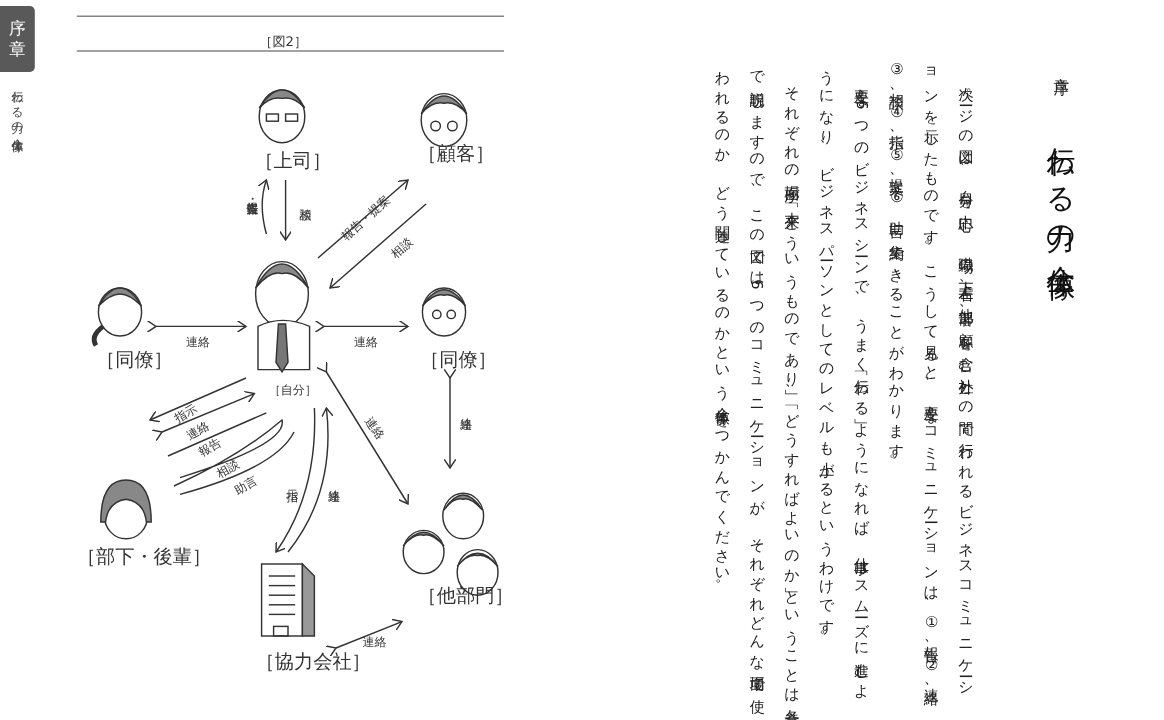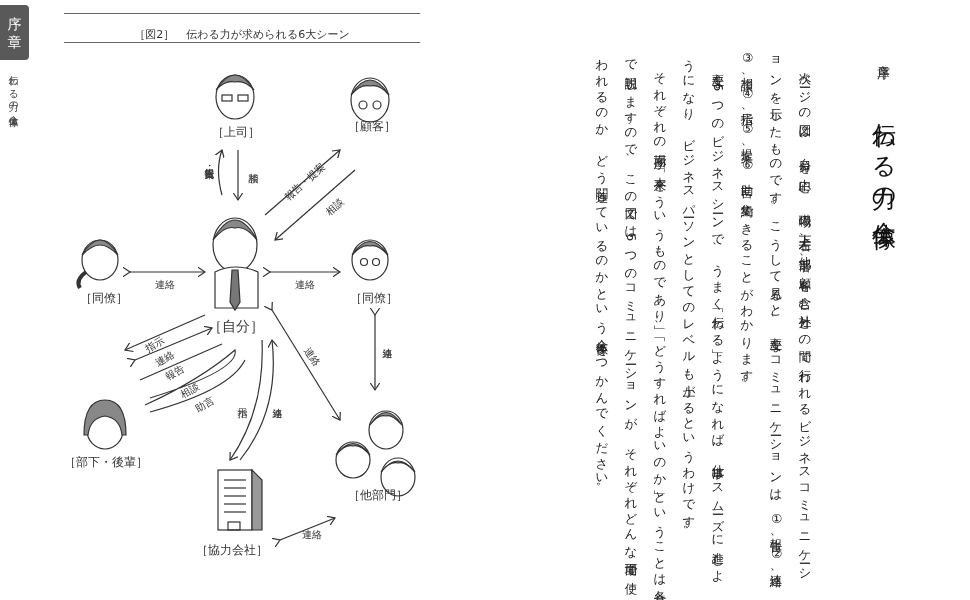--- a/index.html
+++ b/index.html
@@ -2,41 +2,40 @@
 <html><head>
 <meta charset="utf-8">
 <style>
   html,body{margin:0;padding:0;background:#fff;}
   body{width:970px;height:600px;position:relative;overflow:hidden;font-family:"DejaVu Sans",sans-serif;color:#333;}
   .tab{position:absolute;left:0;top:5px;width:29px;height:55px;background:#595959;border-radius:0 4px 4px 0;color:#fff;display:flex;flex-direction:column;align-items:center;justify-content:center;font-size:14px;line-height:18px;}
   .tab-sub{position:absolute;left:6px;top:68px;writing-mode:vertical-rl;font-size:10px;color:#444;letter-spacing:1px;}
   .fig-title-bar{position:absolute;left:64px;top:13px;width:356px;height:28px;border-top:1px solid #666;border-bottom:1px solid #666;display:flex;align-items:flex-end;justify-content:center;font-size:11px;color:#333;}
   .fig-title-bar .num{margin-right:12px;}
   .diagram{position:absolute;left:40px;top:50px;width:420px;height:540px;}
-  .lbl{position:absolute;font-size:12px;color:#333;white-space:nowrap;}
+  .lbl{position:absolute;font-size:16px;color:#333;white-space:nowrap;}
   .edge{position:absolute;font-size:10px;color:#333;white-space:nowrap;}
   .vert{writing-mode:vertical-rl;}
   .text-page{position:absolute;right:0;top:0;width:400px;height:600px;}
   .chapter{position:absolute;right:78px;top:55px;writing-mode:vertical-rl;font-size:13px;color:#222;}
   .heading{position:absolute;right:70px;top:105px;writing-mode:vertical-rl;font-size:24px;letter-spacing:3px;color:#111;}
   .body-text{position:absolute;right:150px;top:50px;height:540px;writing-mode:vertical-rl;font-size:12.5px;line-height:29px;letter-spacing:2px;color:#222;}
   .body-text p{margin:0;text-indent:1em;}
 </style>
 </head>
 <body>
 
 <div class="tab">
   <span>序</span>
   <span>章</span>
 </div>
 <div class="tab-sub">伝わる力の全体像</div>
 
 <div class="fig-title-bar">
   <span class="num">［図2］</span>
-  <span>伝わる力が求められる6大シーン</span>
 </div>
 
 <div class="diagram">
   <svg width="420" height="540" style="position:absolute;left:0;top:0">
     <defs>
         <marker id="ah" markerWidth="8" markerHeight="8" refX="6" refY="4" orient="auto">
           <path d="M0,0 L6,4 L0,8" fill="none" stroke="#333" stroke-width="1"></path>
         </marker>
       </defs>
     <g stroke="#333" stroke-width="1.2" fill="none">
@@ -116,23 +115,23 @@
       <path d="M200,410 Q240,360 232,290" marker-end="url(#ah)"></path>
       <path d="M232,260 L300,370" marker-end="url(#ah)" marker-start="url(#ah)"></path>
       <path d="M240,490 L295,468" marker-end="url(#ah)" marker-start="url(#ah)"></path>
     </g>
   </svg>
 
   <div class="lbl" style="left:172px;top:74px">［上司］</div>
   <div class="lbl" style="left:308px;top:68px">［顧客］</div>
   <div class="lbl" style="left:40px;top:240px">［同僚］</div>
   <div class="lbl" style="left:310px;top:240px">［同僚］</div>
-  <div class="lbl" style="left:168px;top:268px;font-size:14px">［自分］</div>
+  <div class="lbl" style="left:184px;top:268px;font-size:10px">［自分］</div>
   <div class="lbl" style="left:24px;top:404px">［部下・後輩］</div>
-  <div class="lbl" style="left:156px;top:492px">［協力会社］</div>
+  <div class="lbl" style="left:173px;top:492px">［協力会社］</div>
   <div class="lbl" style="left:308px;top:437px">［他部門］</div>
 
   <div class="edge vert" style="left:162px;top:110px">報告・提案</div>
   <div class="edge vert" style="left:206px;top:115px">相談</div>
   <div class="edge" style="left:240px;top:125px;transform:rotate(-42deg)">報告・提案</div>
   <div class="edge" style="left:285px;top:150px;transform:rotate(-42deg)">相談</div>
   <div class="edge" style="left:115px;top:228px">連絡</div>
   <div class="edge" style="left:255px;top:228px">連絡</div>
   <div class="edge vert" style="left:340px;top:290px">連絡</div>
   <div class="edge" style="left:105px;top:288px;transform:rotate(-30deg)">指示</div>

